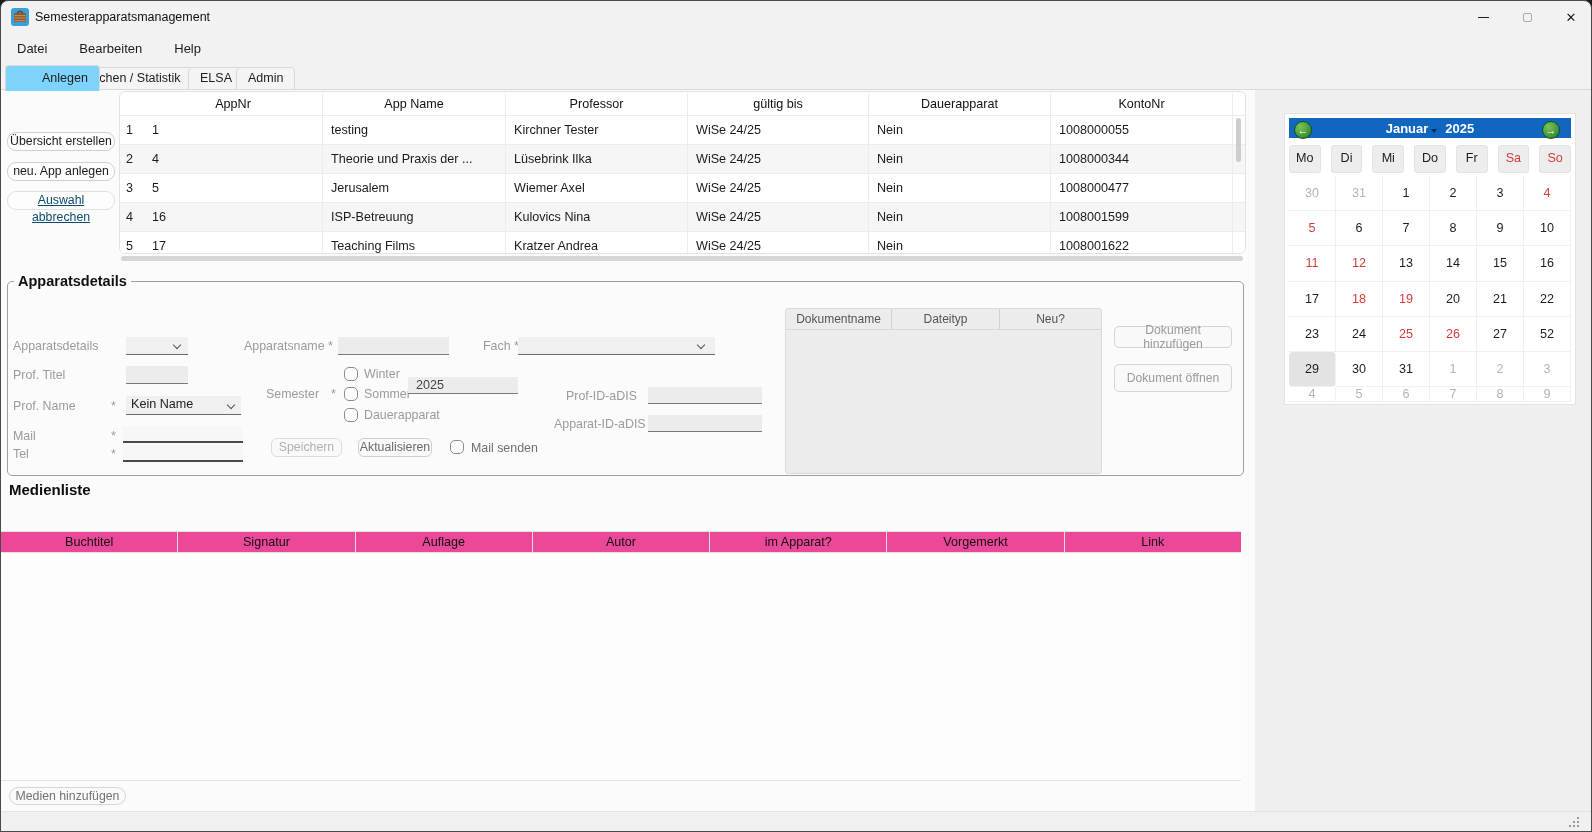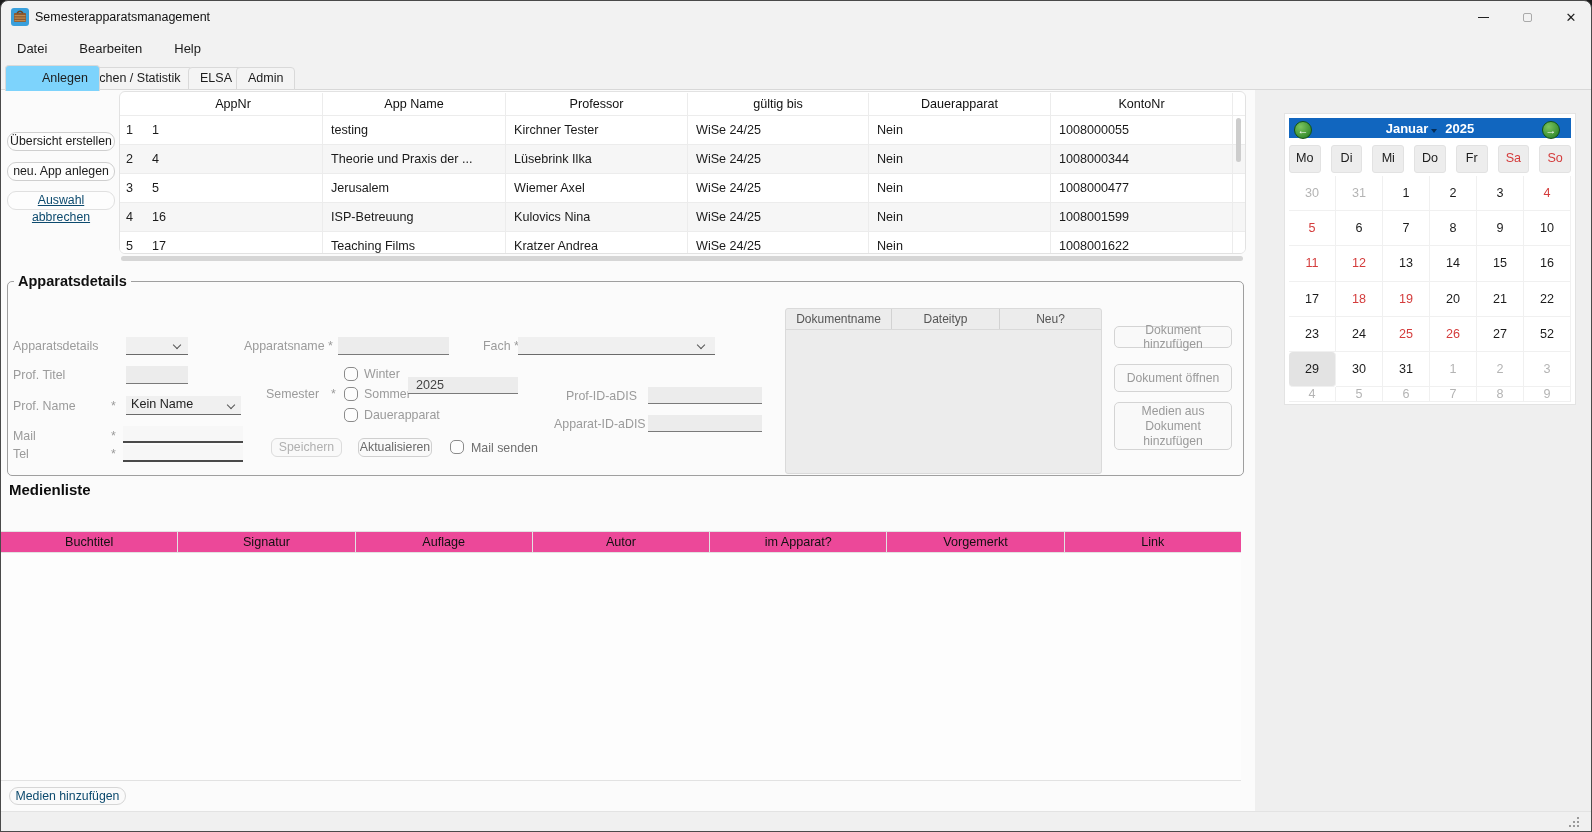--- a/index.html
+++ b/index.html
@@ -78,21 +78,21 @@
              color:#9a9a9a; font-size:12.2px; text-align:center; display:flex; align-items:center; justify-content:center; }
   .doc-btn.d1 { top:37px; height:22px; } .doc-btn.d2 { top:75px; height:28px; } .doc-btn.d3 { top:113px; height:48px; padding:0 6px; line-height:15px; }
 
   
   .ml-title { position:absolute; left:8px; top:391px; font-size:15px; font-weight:bold; color:#0d0d0d; }
   .ml-head { position:absolute; left:0; top:441px; width:1240px; height:22px; display:flex; border-top:1px solid #e2e2e2; border-bottom:1px solid #e2e2e2; background:#ec4899; }
   .mh { flex:1; text-align:center; line-height:20px; font-size:12.6px; color:#111; border-right:1px solid #e2e2e2; }
   .mh:last-of-type { border-right:none; }
   .ml-body { position:absolute; left:0; top:463px; width:1240px; height:228px; background:#fdfdfd; border-bottom:1px solid #e2e2e2; }
   .ml-add { position:absolute; left:8px; top:697px; width:117px; height:18px; background:#fafafa; border:1px solid #d6d6d6;
-            border-radius:9px; color:#0c4a6e; font-size:12.3px; text-align:center; line-height:16px; }
+            border-radius:9px; color:#737373; font-size:12.3px; text-align:center; line-height:16px; }
 
   
   .cal { position:absolute; left:29px; top:23px; width:292px; height:292px; background:#fff; border:1px solid #e3e3e3; }
   .cal-head { position:absolute; left:4px; top:4px; width:282px; height:20px; color:#fff; font-weight:bold; font-size:13px;
               display:flex; align-items:center; justify-content:center; gap:8px; }
   .navbtn { position:absolute; top:7px; width:18px; height:18px; border-radius:50%; color:#fff; font-size:11px; line-height:17px;
             text-align:center; background:radial-gradient(circle at 35% 30%, #7cc45f, #1e7a1e); border:1px solid #145214; }
   .navbtn.prev { left:9px; } .navbtn.next { left:257px; }
   .caret { display:inline-block; width:0; height:0; border-left:3.5px solid transparent; border-right:3.5px solid transparent;
            border-top:4px solid rgba(0,0,0,.55); margin:6px 0 0 -5px; }
@@ -415,21 +415,20 @@
             <div class="dh">Dokumentname</div>
 
             <div class="dh">Dateityp</div>
 
             <div class="dh">Neu?</div>
 
         </div>
       </div>
       <div class="doc-btn d1">Dokument hinzufügen</div>
       <div class="doc-btn d2">Dokument öffnen</div>
-      <div class="doc-btn d3">Medien aus Dokument hinzufügen</div>
     </fieldset>
 
     <div class="ml-title">Medienliste</div>
     <div class="ml-head">
 
         <div class="mh">Buchtitel</div>
 
         <div class="mh">Signatur</div>
 
         <div class="mh">Auflage</div>

